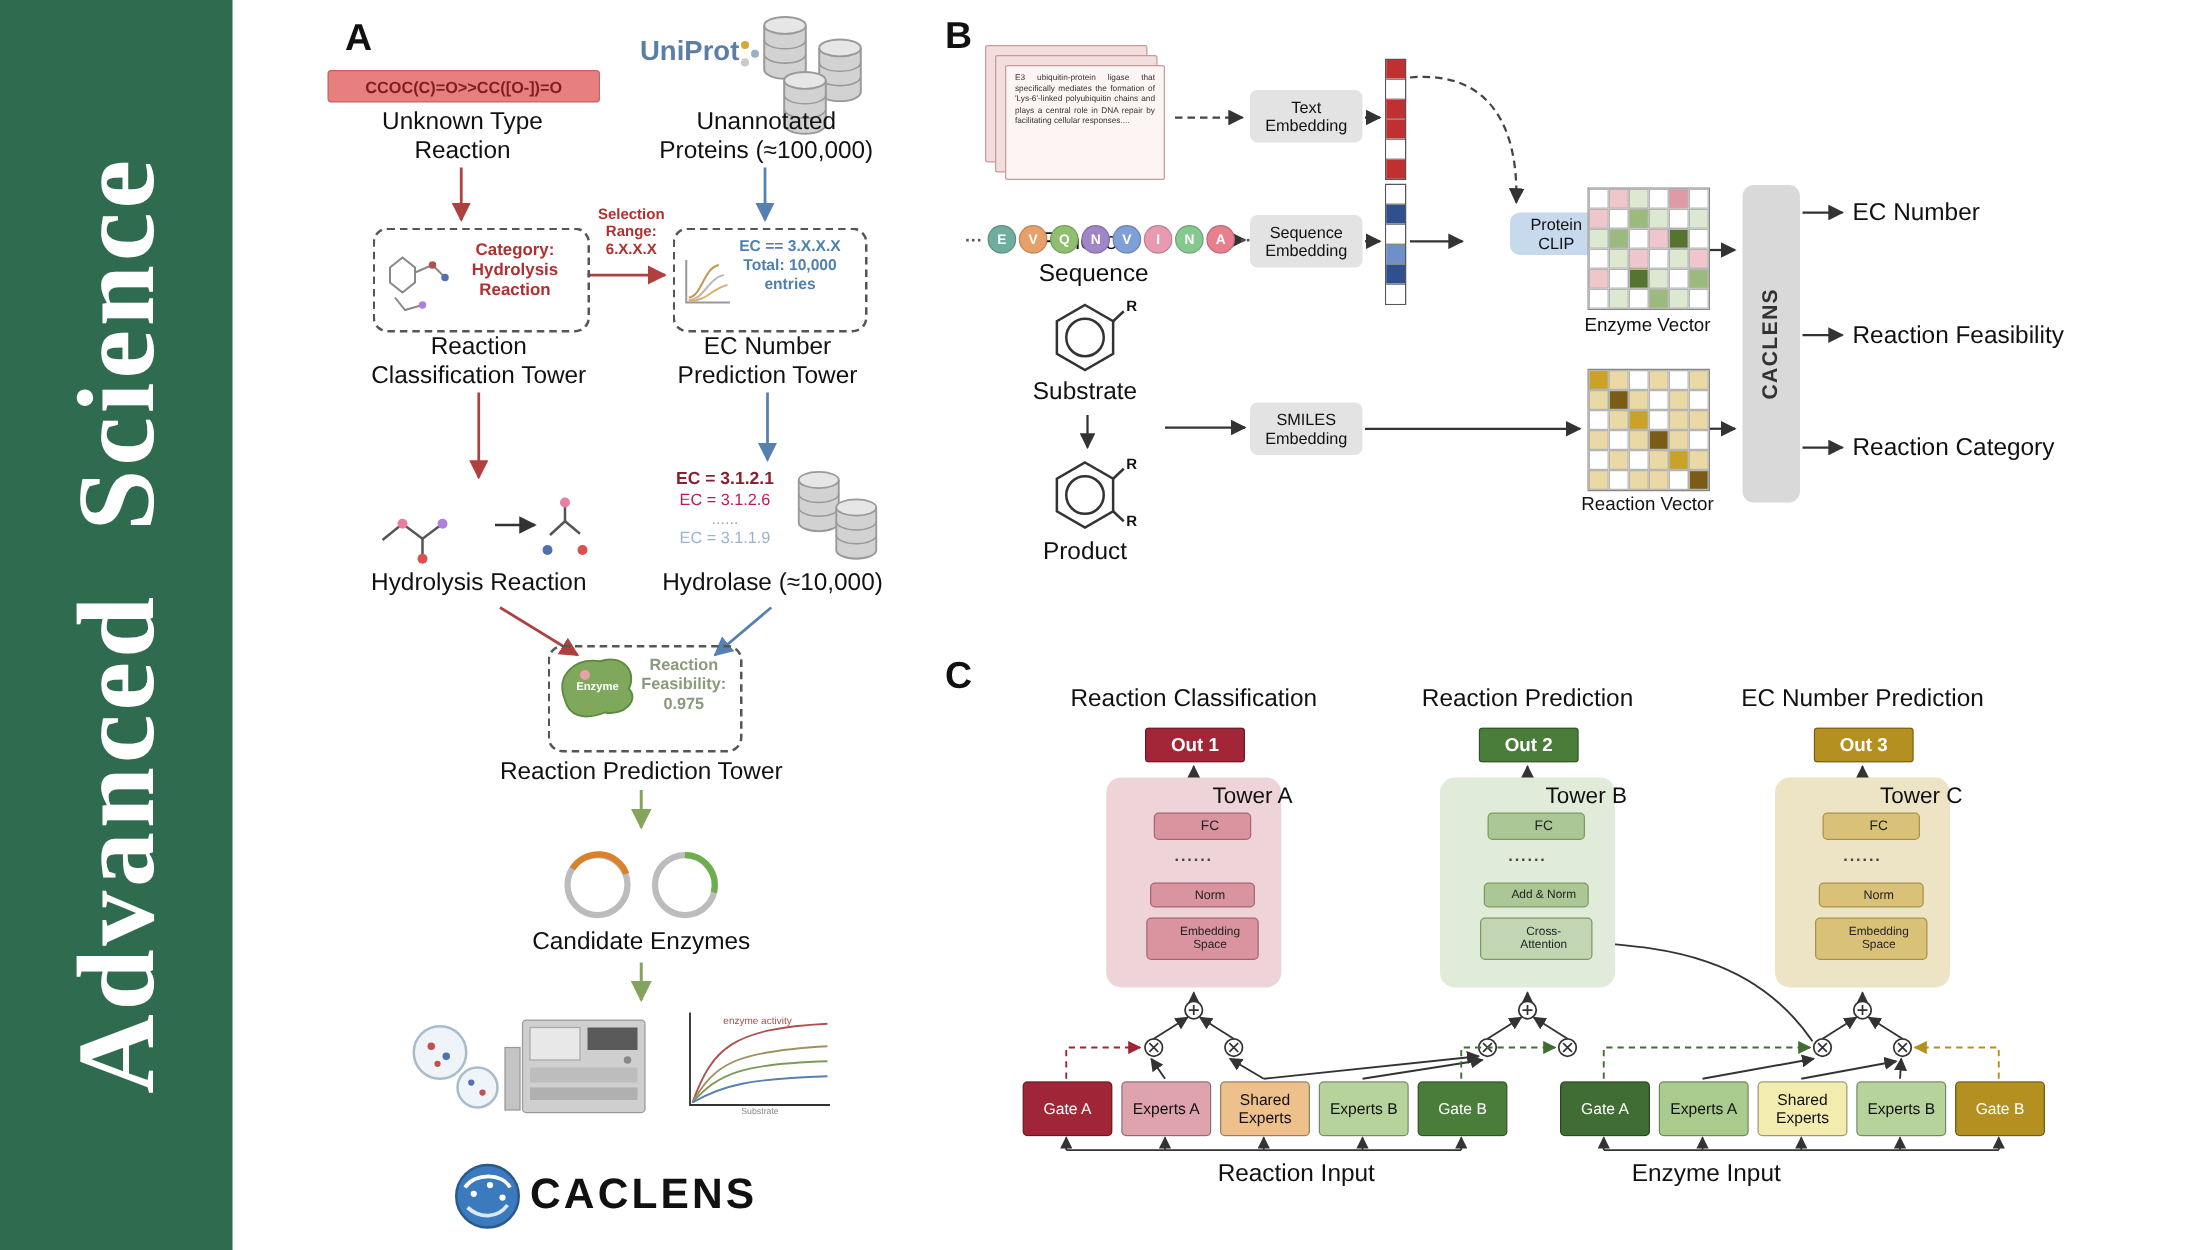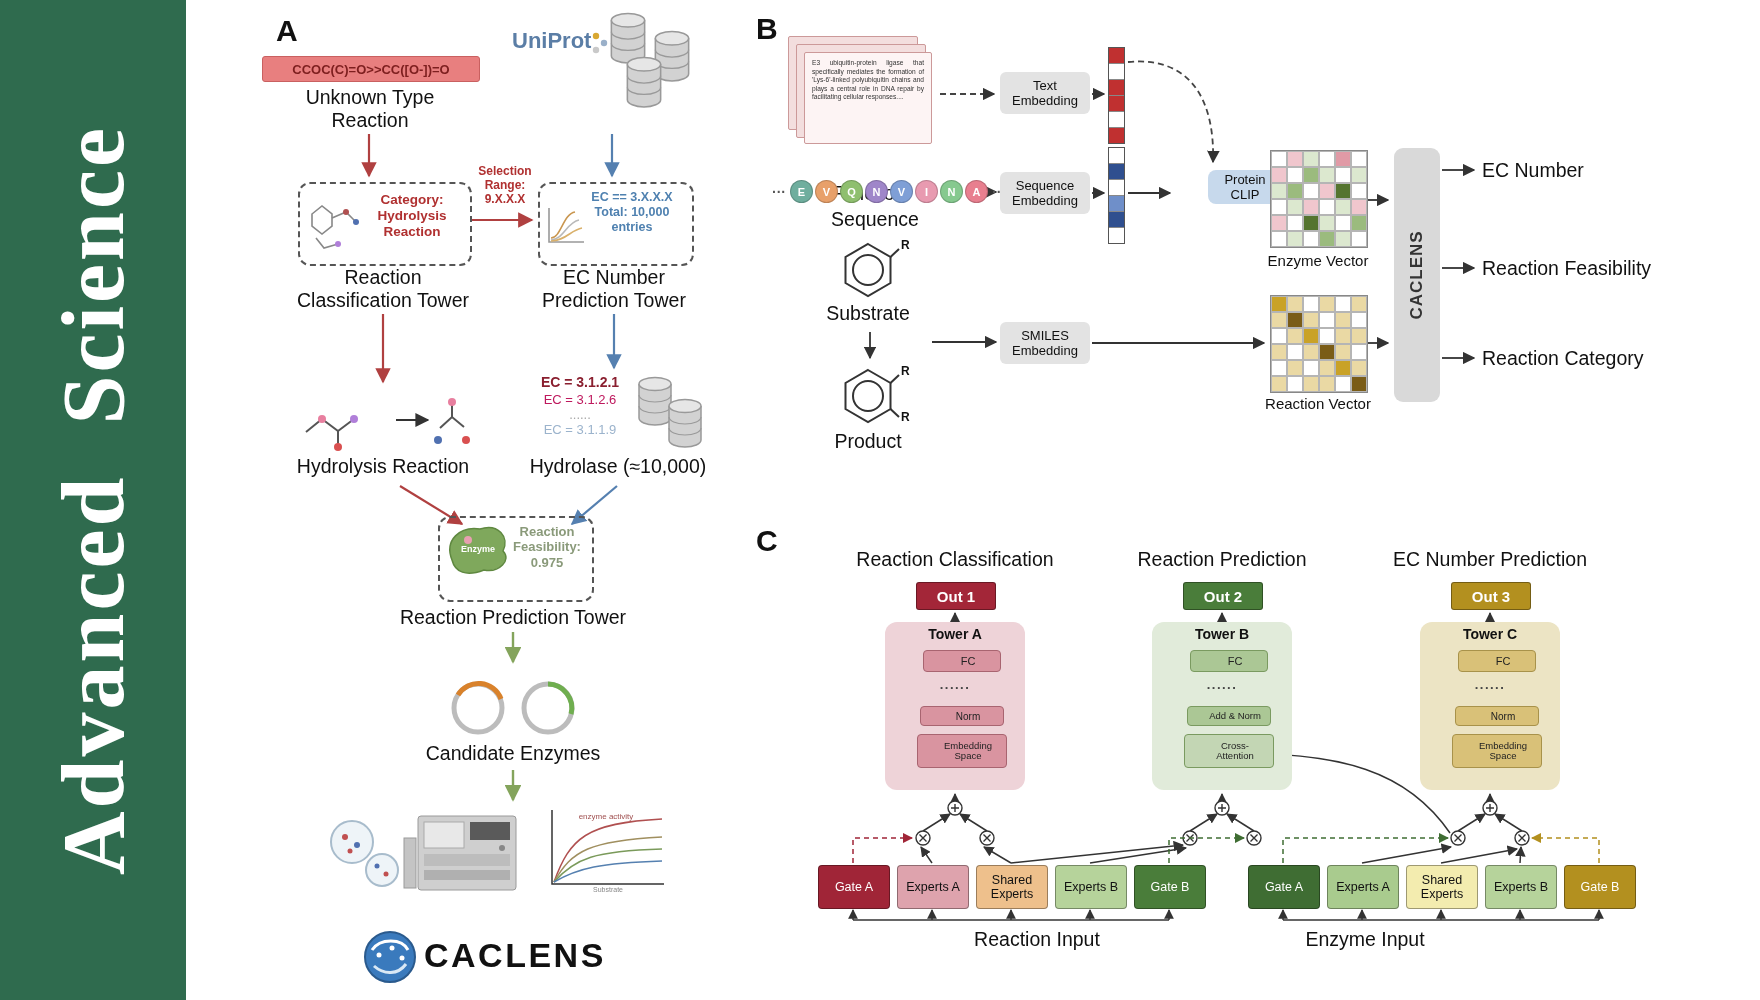--- a/index.html
+++ b/index.html
@@ -37,21 +37,21 @@
           border:1.5px solid #888;z-index:2;background:#fff;}
   .mcell{border:0.5px solid #b5b5b5;}
   .clipbox{background:#c7d9ec;border-radius:8px;}
   .caclens-tall{background:#d9d9d9;border-radius:9px;z-index:2;}
   .vtext{transform:rotate(-90deg);white-space:nowrap;font-weight:bold;font-size:17px;
          letter-spacing:1px;color:#333;}
   
   .outbox{border-radius:3px;border:1px solid rgba(0,0,0,.35);color:#fff;font-weight:bold;
           font-size:15px;z-index:2;}
   .towerbody{border-radius:12px;z-index:1;}
-  .towername{font-size:14px;font-weight:bold;z-index:2;}
+  .towername{font-size:18px;font-weight:normal;z-index:2;margin-left:47px;}
   .innerbox{border-radius:4px;border:1px solid rgba(0,0,0,.3);font-size:11px;line-height:1.1;
             text-align:center;white-space:pre-line;z-index:2;display:flex;align-items:center;justify-content:center;color:#222;padding-left:12px;}
   .dotsline{font-size:13px;font-weight:bold;color:#444;letter-spacing:1.5px;z-index:2;}
   .moebox{height:42px;border-radius:4px;border:1px solid rgba(0,0,0,.35);font-size:12.5px;
           line-height:1.12;text-align:center;white-space:pre-line;z-index:2;
           display:flex;align-items:center;justify-content:center;}
   .white{color:#fff;}
   svg.overlay{position:absolute;left:0;top:0;z-index:1;pointer-events:none;}
   .ztop{z-index:2;}
 </style>
@@ -304,29 +304,31 @@
 
   <div class="abs panel-label" style="left:276px;top:14px;">A</div>
 
   <div class="abs flexc ztop" style="left:262px;top:56px;width:216px;height:24px;background:#e87f7f;border:1px solid #c96060;border-radius:3px;">
     <span style="font-size:13px;font-weight:bold;color:#7d1f1f;">CCOC(C)=O&gt;&gt;CC([O-])=O</span>
   </div>
   <div class="abs lbl big ztop" style="left:280px;top:86px;width:180px;">Unknown Type
 Reaction</div>
 
   <div class="abs ztop" style="left:512px;top:28px;font-size:22px;font-weight:bold;color:#5b7ea6;">UniProt</div>
+  <div class="abs lbl big ztop" style="left:518px;top:86px;width:190px;">Unannotated
+Proteins (≈100,000)</div>
 
   <div class="abs dashedbox" style="left:298px;top:182px;width:170px;height:80px;"></div>
   <div class="abs lbl ztop" style="left:360px;top:192px;width:104px;font-size:13.5px;font-weight:bold;color:#b03030;">Category:
 Hydrolysis
 Reaction</div>
 
   <div class="abs lbl ztop" style="left:468px;top:164px;width:74px;font-size:12px;font-weight:bold;color:#b03030;">Selection
 Range:
-9.X.X.X</div>
+6.X.X.X</div>
 
   <div class="abs dashedbox" style="left:538px;top:182px;width:152px;height:80px;"></div>
   <div class="abs lbl ztop" style="left:576px;top:190px;width:112px;font-size:12.5px;font-weight:600;color:#4f81b0;">EC == 3.X.X.X
 Total: 10,000
 entries</div>
 
   <div class="abs lbl big ztop" style="left:293px;top:266px;width:180px;">Reaction
 Classification Tower</div>
   <div class="abs lbl big ztop" style="left:524px;top:266px;width:180px;">EC Number
 Prediction Tower</div>

